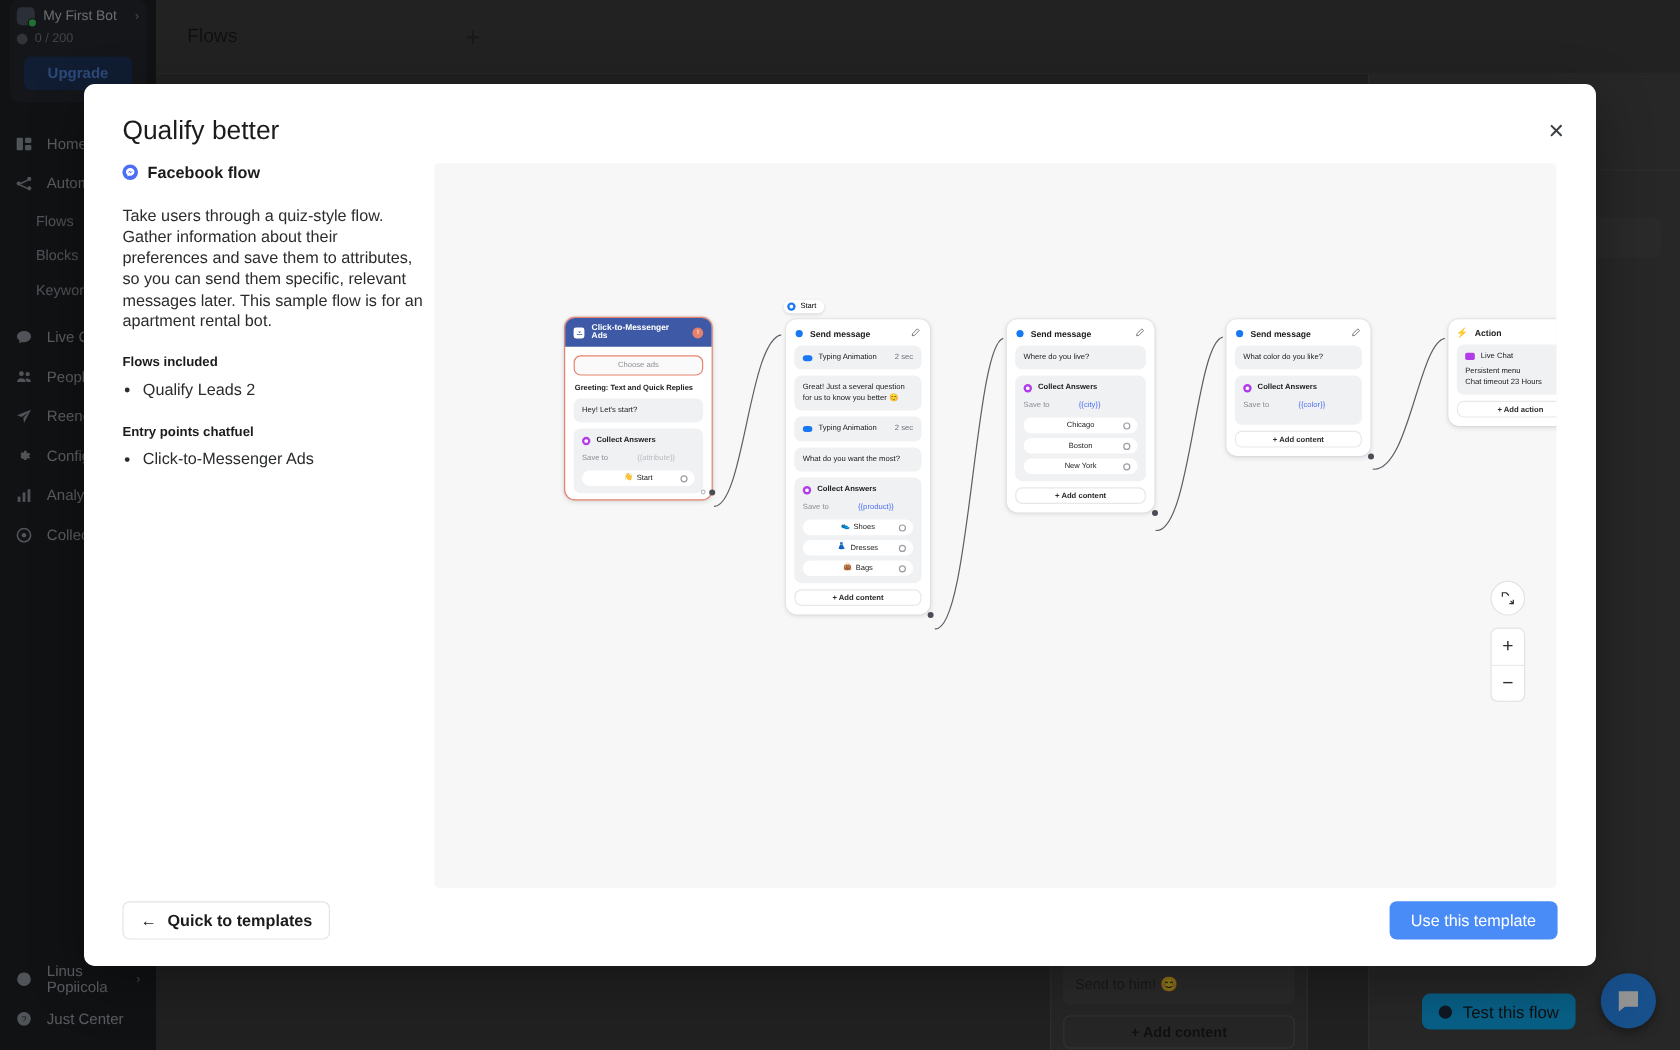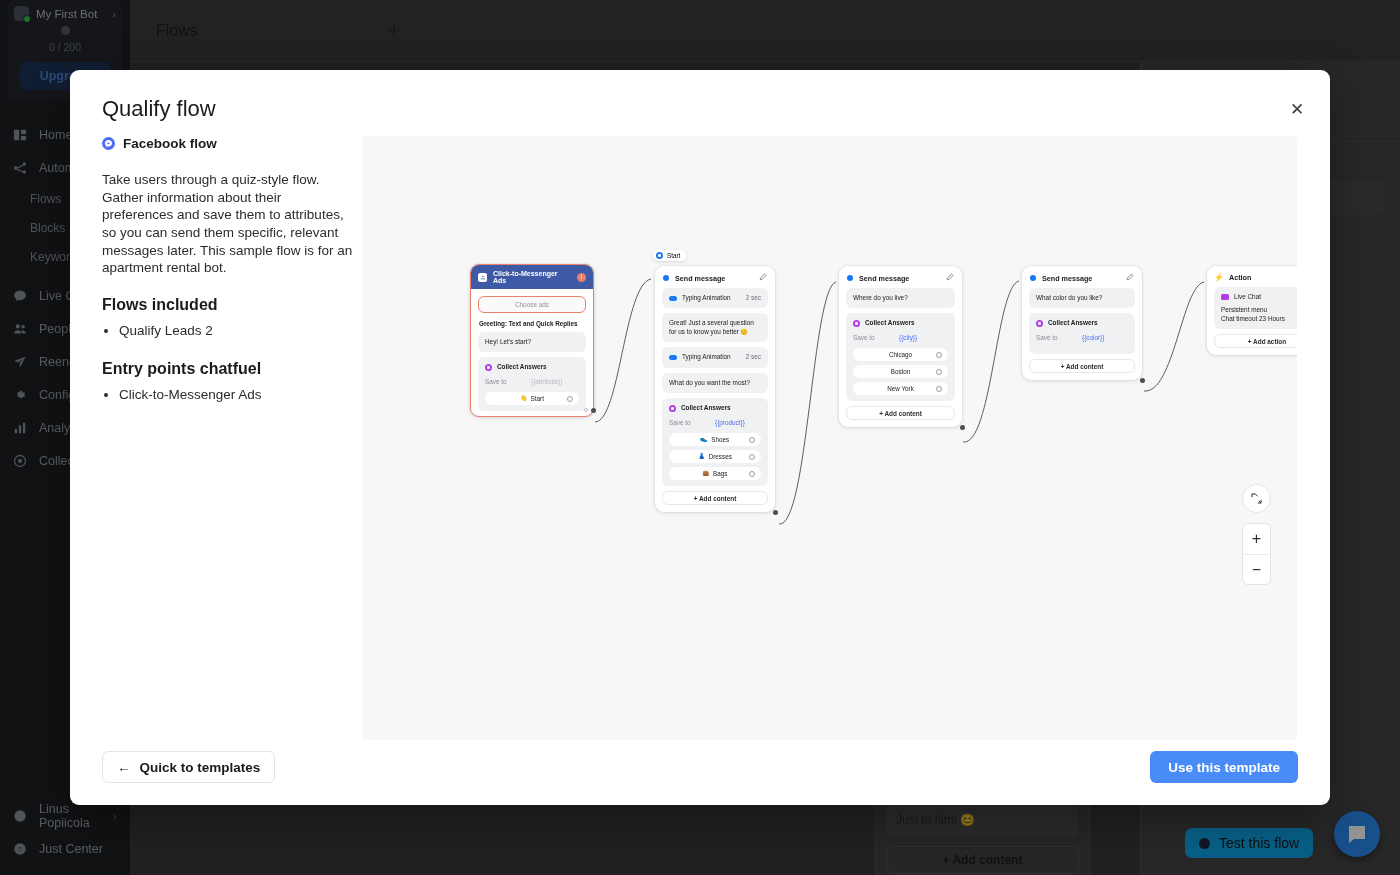--- a/index.html
+++ b/index.html
@@ -26,21 +26,21 @@
   .bot-row { display: flex; align-items: center; gap: 7px; font-size: 11.5px; color: #b9bec4; }
   .bot-avatar {
     width: 15px; height: 15px; border-radius: 4px; background: #4a5160; position: relative; flex: 0 0 auto;
   }
   .bot-avatar::after {
     content: ""; position: absolute; right: -2px; bottom: -2px;
     width: 6px; height: 6px; border-radius: 50%; background: #34c759;
     border: 1px solid #24262b;
   }
   .bot-chev { margin-left: auto; font-size: 11px; color: #7a8088; }
-  .bot-quota { display: flex; align-items: center; gap: 6px; font-size: 10.5px; color: #6f757c; margin-top: 5px; flex-direction: column; }
+  .bot-quota { display: flex; align-items: center; gap: 6px; font-size: 10.5px; color: #6f757c; margin-top: 5px; }
   .quota-dot { width: 9px; height: 9px; border-radius: 50%; background: #55595f; }
   .upgrade-btn {
     margin: 9px 6px 0; height: 28px; border-radius: 6px;
     background: #1d3356; color: #4f7fd4; font-size: 12.5px; font-weight: 700;
     display: flex; align-items: center; justify-content: center;
   }
   .nav { margin-top: 18px; }
   .nav-item {
     display: flex; align-items: center; gap: 12px;
     height: 33px; padding: 0 13px; font-size: 12.5px; color: #9aa0a6;
@@ -147,21 +147,21 @@
   }
   .modal-left { position: absolute; left: 32px; top: 66px; width: 252px; }
   .fb-row { display: flex; align-items: center; gap: 8px; }
   .fb-badge {
     width: 13px; height: 13px; border-radius: 50%; background: #4b6ef5;
     display: flex; align-items: center; justify-content: center; flex: 0 0 auto;
   }
   .fb-badge svg { width: 9px; height: 9px; fill: #fff; }
   .fb-label { font-size: 13.5px; font-weight: 700; color: #1b1b1c; }
   .desc { margin-top: 20px; font-size: 13.5px; line-height: 1.31; color: #2b2c2e; }
-  .sec-h { margin-top: 19px; font-size: 16px; font-weight: 700; color: #1b1b1c; }
+  .sec-h { margin-top: 19px; font-size: 11px; font-weight: 700; color: #1b1b1c; }
   .bul { margin-top: 8px; padding-left: 17px; font-size: 13.5px; color: #2b2c2e; }
   .bul li { line-height: 1.4; }
 
   .canvas {
     position: absolute; left: 292px; top: 66px; width: 935px; height: 604px;
     background: #f7f7f8; border-radius: 4px; overflow: hidden;
   }
   .canvas-inner { position: absolute; inset: 0; }
 
   
@@ -289,21 +289,21 @@
   .footer { position: absolute; left: 0; right: 0; bottom: 0; height: 66px; }
   .back-btn {
     position: absolute; left: 32px; top: 12px;
     display: flex; align-items: center; gap: 9px;
     height: 32px; padding: 0 14px; border: 1px solid #e3e4e7; border-radius: 6px;
     background: #fff; font-size: 13.5px; font-weight: 700; color: #1b1b1c;
   }
   .use-btn {
     position: absolute; right: 32px; top: 12px;
     height: 32px; padding: 0 18px; border-radius: 6px;
-    background: #4a8cf7; color: #fff; font-size: 13.5px; font-weight: 700;
+    background: #4a8cf7; color: #fff; font-size: 13.5px; font-weight: 400;
     display: flex; align-items: center; justify-content: center;
   }
 </style>
 </head>
 <body>
 
 <div id="app">
 
   <div class="bg-layer">
 
@@ -474,42 +474,42 @@
             <path d="M3 8V3h5M17 12v5h-5M8 3l3.5 3.5M17 17l-3.5-3.5"></path>
           </svg>
       </div>
       <div class="bg-zoom-stack">
         <div>+</div>
         <div>−</div>
       </div>
       <div class="bg-hand">✋</div>
 
       <div class="bg-bottom-card">
-        <div class="bg-bottom-msg">Just to him!  😊</div>
+        <div class="bg-bottom-msg">Send to him!  😊</div>
         <div class="bg-bottom-add">+ Add content</div>
       </div>
     </div>
 
     <div class="test-flow">
       <span class="test-dot"></span>
       <span>Test this flow</span>
     </div>
 
     <div class="intercom">
       <svg viewBox="0 0 24 24">
           <path d="M4 4h16v13H9l-5 4z"></path>
         </svg>
     </div>
   </div>
 
   <div class="scrim"></div>
 
   <div class="modal">
 
-    <div class="modal-title">Qualify flow</div>
+    <div class="modal-title">Qualify better</div>
     <div class="modal-close">✕</div>
 
     <div class="modal-left">
       <div class="fb-row">
         <span class="fb-badge">
           <svg viewBox="0 0 16 16">
               <path d="M8 1.6C4.4 1.6 1.6 4.2 1.6 7.5c0 1.9.9 3.5 2.4 4.6v2.3l2.2-1.2c.6.2 1.2.2 1.8.2 3.6 0 6.4-2.6 6.4-5.9S11.6 1.6 8 1.6zm.7 8L7 7.8 3.8 9.6 7.3 5.9 9 7.7l3.1-1.8z"></path>
             </svg>
         </span>
         <span class="fb-label">Facebook flow</span>

